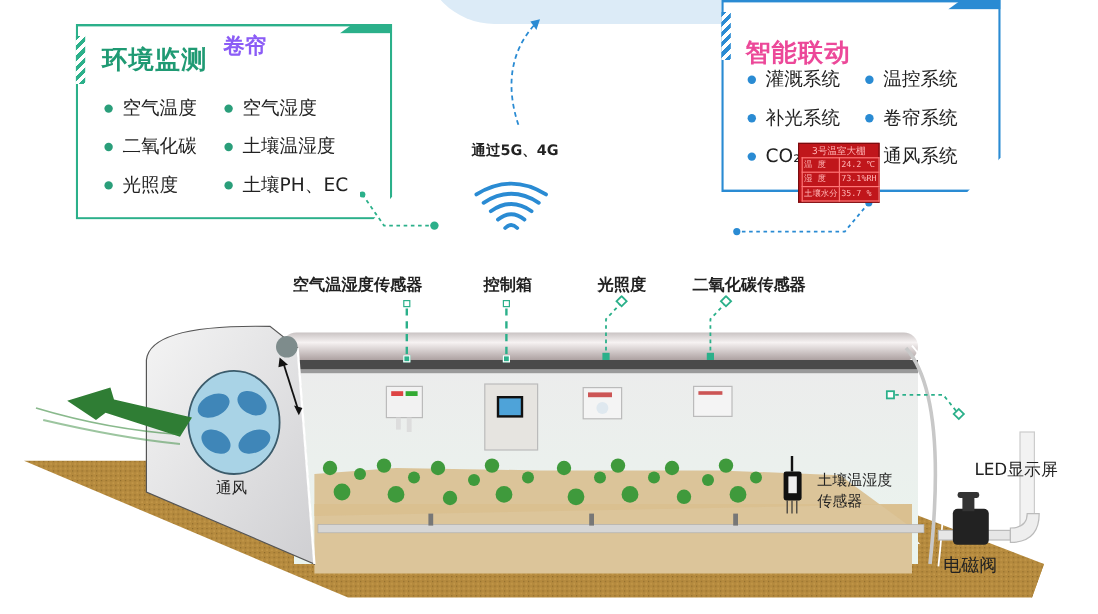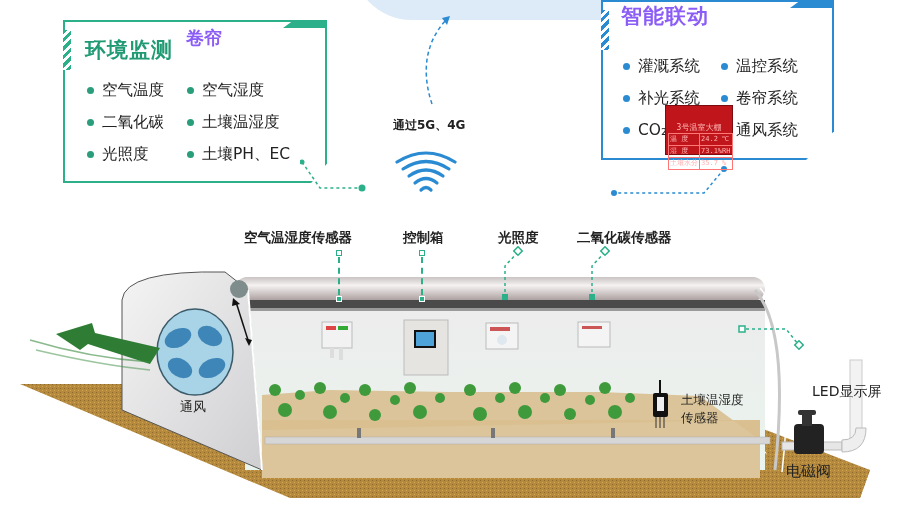--- a/index.html
+++ b/index.html
@@ -31,43 +31,43 @@
   .panel-smart .corner-tab { background: #2a8bd3; }
   .panel .stripes {
     position: absolute; left: -2px; top: 8px; width: 8px; height: 40px;
   }
   .panel-env .stripes { background: repeating-linear-gradient(135deg, #2bb08a 0 3px, #fff 3px 6px); }
   .panel-smart .stripes { background: repeating-linear-gradient(135deg, #2a8bd3 0 3px, #fff 3px 6px); }
   .panel-title {
     position: absolute; font-weight: bold; font-size: 21px; letter-spacing: 1px;
   }
   .panel-env .panel-title { left: 20px; top: 14px; color: #1f9a73; }
-  .panel-smart .panel-title { left: 18px; top: 0; color: #8b5cf6; }
+  .panel-smart .panel-title { left: 18px; top: 28px; color: #ec4899; }
   .items { position: absolute; display: grid; grid-template-columns: 100px 110px; row-gap: 11px; }
   .panel-env .items { left: 22px; top: 58px; }
   .panel-smart .items { left: 20px; top: 54px; grid-template-columns: 98px 110px; }
   .item { display: flex; align-items: center; font-size: 15.5px; color: #222; white-space: nowrap; }
   .dot { width: 7px; height: 7px; border-radius: 50%; margin-right: 8px; flex: none; }
   .panel-env .dot { background: #2a9e7a; }
   .panel-smart .dot { background: #2a8bd3; }
 
   .wireless-label { position: absolute; left: 393px; top: 117px; font-size: 12px; font-weight: bold; color: #222; }
   .wifi { position: absolute; left: 394px; top: 148px; }
   .arc-arrow { position: absolute; left: 420px; top: 14px; }
 
   .connector { position: absolute; }
   .top-label { position: absolute; top: 28px; font-size: 13.5px; font-weight: bold; color: #222; white-space: nowrap; }
   .curtain-label { position: absolute; left: 186px; top: 26px; font-size: 18px; font-weight: bold; color: #8b5cf6; }
   .lead { position: absolute; width: 0; border-left: 2px dashed #2bb08a; }
   .lead-sq { position: absolute; width: 6px; height: 6px; border: 1.5px solid #2bb08a; background: #fff; }
   .lead-end { position: absolute; width: 6px; height: 6px; background: #2bb08a; border: 1px solid #fff; }
 
   .led {
-    position: absolute; left: 665px; top: 105px; width: 68px; height: 50px;
-    background: #c0161b; border: 1px solid #7a0c0f; padding: 17px 2px;
+    position: absolute; left: 665px; top: 119px; width: 68px; height: 50px;
+    background: #c0161b; border: 1px solid #7a0c0f; padding: 1px 2px;
     font-family: "DejaVu Sans Mono", monospace; color: #ffb3b3; font-size: 7px;
   }
   .led .led-title { text-align: center; font-size: 8px; line-height: 10px; }
   .led table { width: 100%; border-collapse: collapse; }
   .led td { border: 1px solid #ff7777; font-size: 7px; line-height: 11px; padding: 0 1px; white-space: nowrap; }
 
   .side-label { position: absolute; font-size: 13.5px; color: #222; white-space: nowrap; }
   .fan-label { position: absolute; left: 180px; top: 398px; font-size: 13px; color: #222; }
 </style>
 </head>

